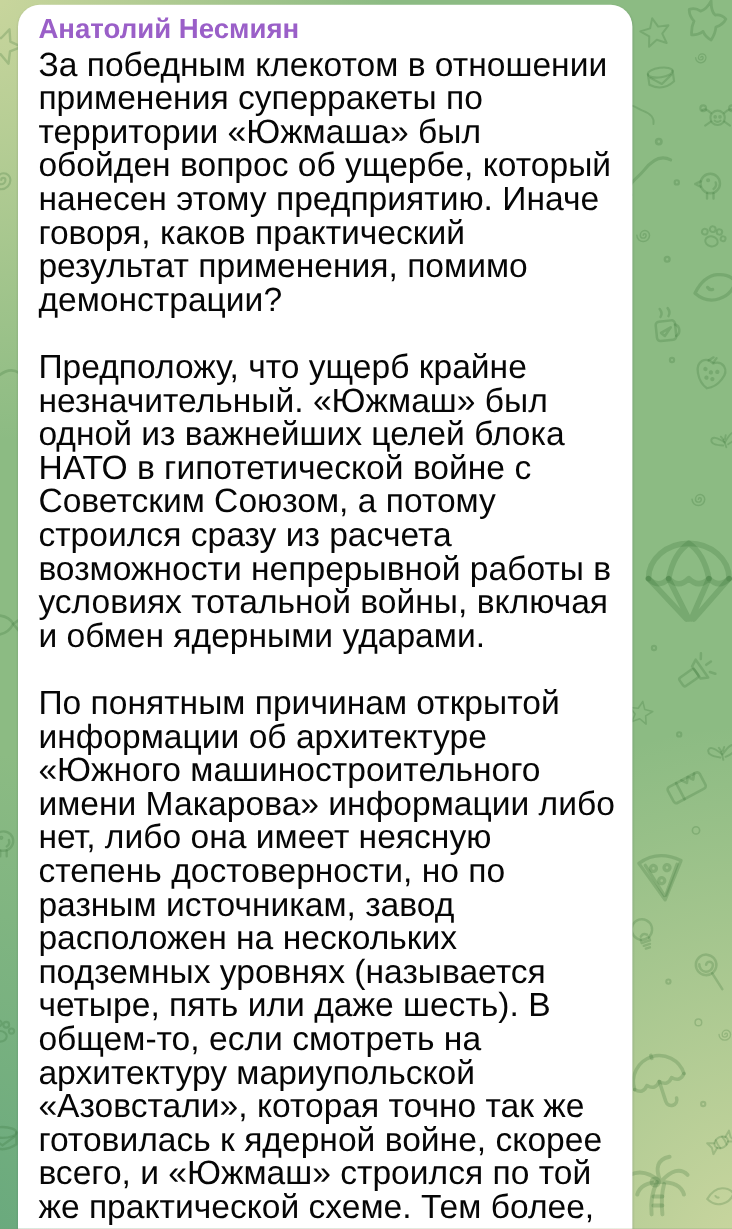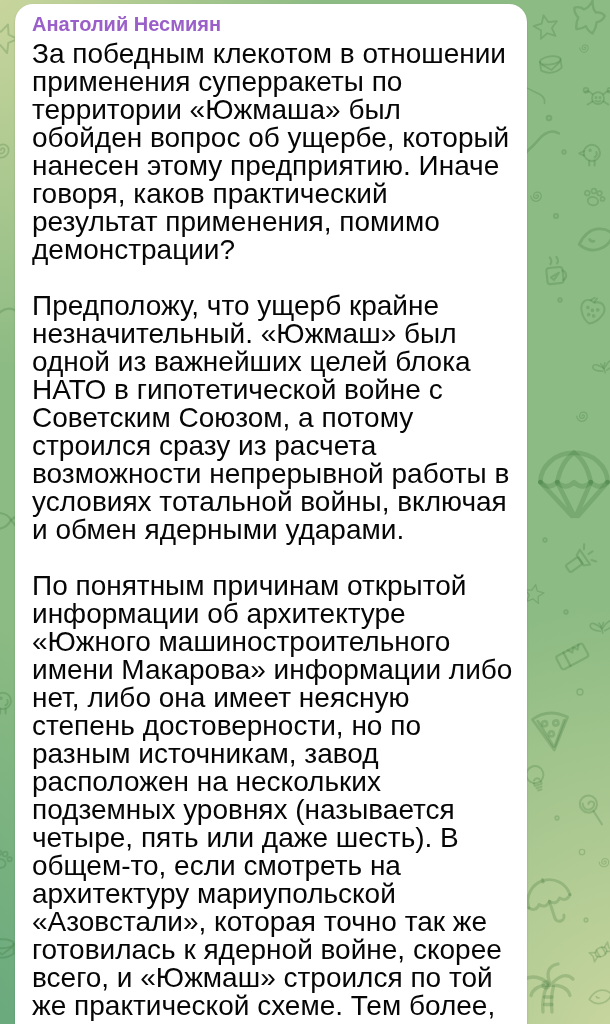--- a/index.html
+++ b/index.html
@@ -32,21 +32,21 @@
     left:15px;top:4px;
     width:512px;
     min-height:1040px;
     background:var(--bubble-bg);
     border-radius:18px;
     box-shadow:0 1px 2px rgba(16,35,47,.18);
     padding:9px 14px 24px 17px;
     box-sizing:border-box;
   }
   .author{
-    font-size:20px;
+    font-size:23px;
     font-weight:700;
     line-height:22px;
     color:var(--author-color);
     margin-bottom:5px;
     cursor:pointer;
   }
   .message-text{
     font-size:28px;
     line-height:28px;
     color:var(--text-color);

